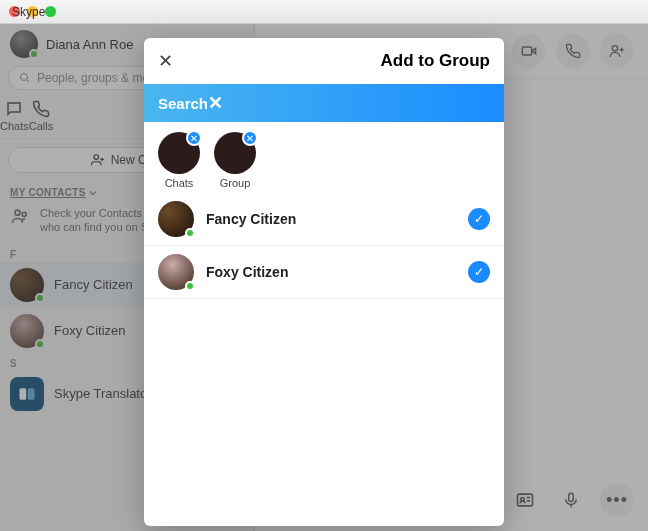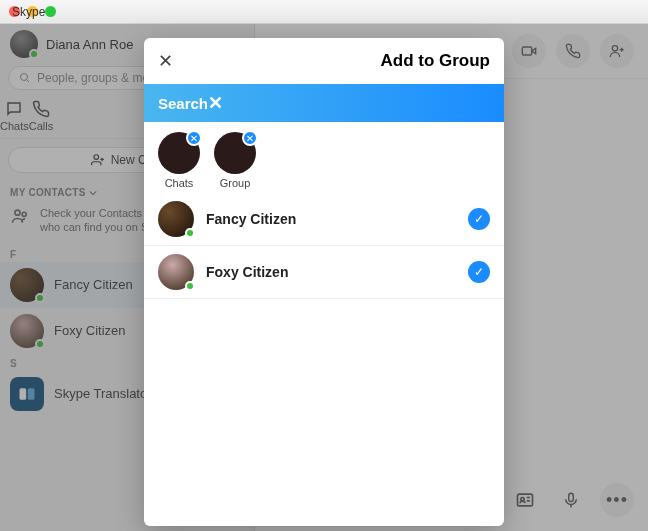--- a/index.html
+++ b/index.html
@@ -21,21 +21,21 @@
   .avatar.sm{width:34px;height:34px;}
   .status-dot{position:absolute;bottom:-1px;right:-1px;width:10px;height:10px;border-radius:50%;background:#3ac13a;border:2px solid #f5f5f5;}
   .profile .name{font-size:13px;color:#222;}
   .balance{font-size:11px;color:#777;margin-left:4px;}
   .more-dots{margin-left:auto;font-size:16px;color:#444;letter-spacing:1px;}
   .search { margin:2px 8px 8px; background:#fff; border:1px solid #ddd; border-radius:15px; padding:4px 10px; display:flex; align-items:center; gap:6px; color:#888; font-size:12px; overflow:hidden;}
   .tabs{display:flex; justify-content:flex-start; padding:2px 0 6px; border-bottom:1px solid #e3e3e3;}
   .tab{display:flex;flex-direction:column;align-items:center;gap:2px;font-size:11px;color:#444;}
   .tab svg{width:18px;height:18px;}
   .newchat{margin:8px; background:#fff;border:1px solid #ddd;border-radius:16px;padding:5px 10px;display:flex;align-items:center;justify-content:center;gap:6px;font-size:12px;color:#333;overflow:hidden;}
-  .section-h{font-size:10px;font-weight:700;color:#777;padding:6px 10px 2px;letter-spacing:.3px;display:flex;align-items:center;gap:3px;}
+  .section-h{font-size:10px;font-weight:700;color:#777;padding:6px 10px 2px;letter-spacing:.3px;display:flex;align-items:center;gap:3px;text-decoration:underline;}
   .info-card{display:flex;gap:10px;padding:6px 10px 10px;color:#666;font-size:11px;line-height:1.3;}
   .info-card svg{width:20px;height:20px;flex-shrink:0;color:#666;}
   .divider-h{font-size:10px;font-weight:700;color:#888;padding:4px 10px 2px;}
   .contact{display:flex;align-items:center;gap:10px;padding:6px 10px;}
   .contact.sel{background:#e7edf3;}
   .skype-icon{width:34px;height:34px;border-radius:8px;background:#0a4a7a;display:flex;align-items:center;justify-content:center;}
 
   
   .main{flex:1;background:#fff;display:flex;flex-direction:column;}
   .chat-header{display:flex;align-items:center;justify-content:space-between;padding:10px 14px;border-bottom:1px solid #eee;}

